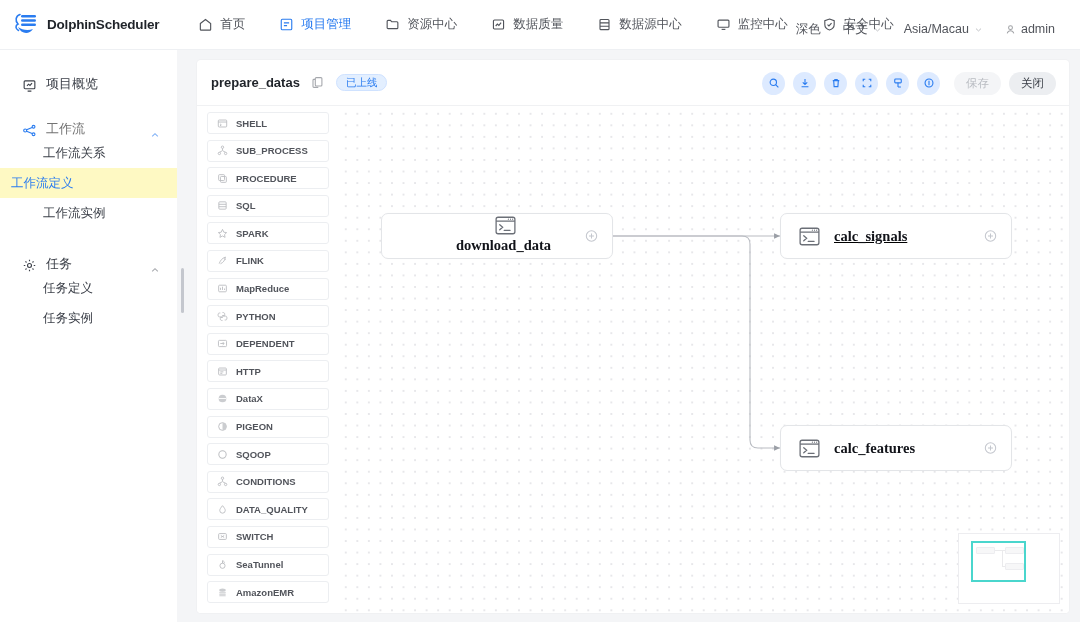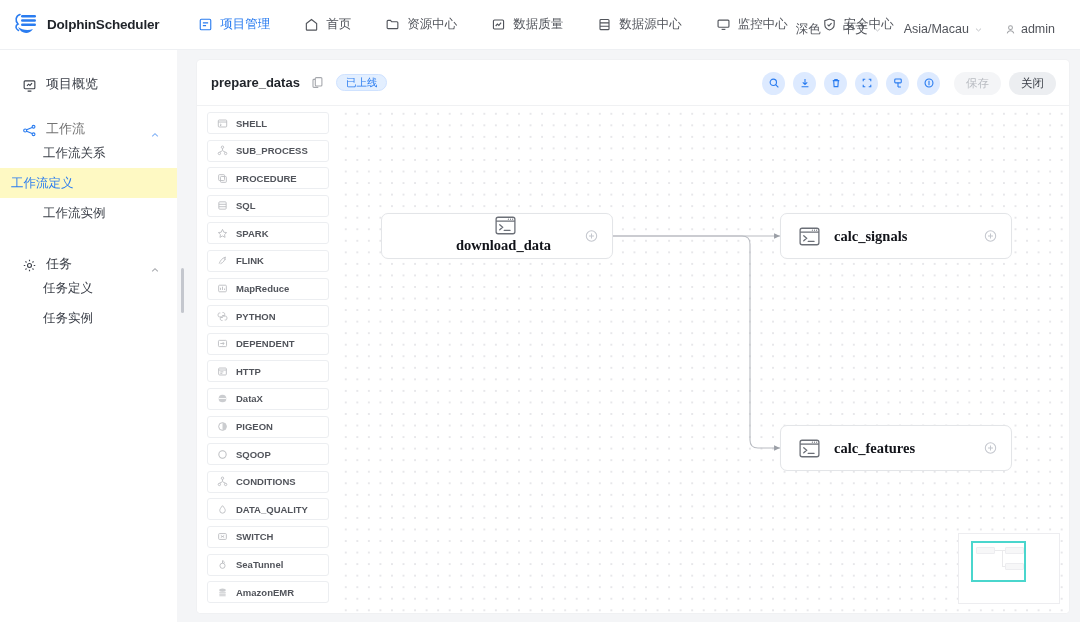--- a/index.html
+++ b/index.html
@@ -177,37 +177,37 @@
         <rect x="9" y="7.2" width="15" height="2.6" rx="1.3" fill="#2a7cf0"></rect>
         <rect x="9" y="11.4" width="15" height="2.6" rx="1.3" fill="#2a7cf0"></rect>
         <path d="M8 2.5 C3.5 4,3 9,6 12 C3 13.5,3.5 17,6.5 18.5" stroke="#2a7cf0" stroke-width="1.6" fill="none" stroke-linecap="round"></path>
         <path d="M6 15 C9 22,17 23,21 17 C16 19,10 18,6 15 Z" fill="#2a7cf0"></path>
       </svg>
     </span>
     <span class="brand-name">DolphinScheduler</span>
   </div>
 
   <div class="navitems">
+    <div class="navitem">
+      <span class="navicon">
+        <svg viewBox="0 0 16 16" fill="none" stroke="#51545b" stroke-width="1.2">
+            <path d="M2.5 7L8 2.6L13.5 7v6.2a.8.8 0 0 1-.8.8H3.3a.8.8 0 0 1-.8-.8z"></path>
+          </svg>
+      </span>
+      <span>首页</span>
+    </div>
+
     <div class="navitem active">
       <span class="navicon">
         <svg viewBox="0 0 16 16" fill="none" stroke="#2a7cf0" stroke-width="1.2">
             <rect x="2.4" y="2.4" width="11.2" height="11.2" rx="1.2"></rect>
             <path d="M5.2 6.2h5.6M5.2 9.2h3.4"></path>
           </svg>
       </span>
       <span>项目管理</span>
-    </div>
-
-    <div class="navitem">
-      <span class="navicon">
-        <svg viewBox="0 0 16 16" fill="none" stroke="#51545b" stroke-width="1.2">
-            <path d="M2.5 7L8 2.6L13.5 7v6.2a.8.8 0 0 1-.8.8H3.3a.8.8 0 0 1-.8-.8z"></path>
-          </svg>
-      </span>
-      <span>首页</span>
     </div>
 
     <div class="navitem">
       <span class="navicon">
         <svg viewBox="0 0 16 16" fill="none" stroke="#51545b" stroke-width="1.2">
             <path d="M2.3 4.6a1 1 0 0 1 1-1h2.6l1.2 1.5h5.6a1 1 0 0 1 1 1v5.3a1 1 0 0 1-1 1H3.3a1 1 0 0 1-1-1z"></path>
           </svg>
       </span>
       <span>资源中心</span>
     </div>
@@ -616,21 +616,21 @@
         </span>
         <span class="nlabel">download_data</span>
         <span class="nport">
           <svg viewBox="0 0 14 14" fill="none" stroke="#c4c7ce" stroke-width="1.1">
               <circle cx="7" cy="7" r="5.6"></circle>
               <path d="M7 4.3v5.4M4.3 7h5.4"></path>
             </svg>
         </span>
       </div>
 
-      <div class="node" style="left:443px; top:107px; width:232px;">
+      <div class="node" style="left:443px; top:107px; width:232px;text-decoration:underline;">
         <span class="nico">
           <svg viewBox="0 0 24 24" fill="none" stroke="#6b6f77" stroke-width="1.35">
             <rect x="2.2" y="3.4" width="19.6" height="17.2" rx="2.1"></rect>
             <path d="M2.2 7.4h19.6"></path>
             <circle cx="15" cy="5.4" r=".6" fill="#6b6f77" stroke="none"></circle>
             <circle cx="17.2" cy="5.4" r=".6" fill="#6b6f77" stroke="none"></circle>
             <circle cx="19.4" cy="5.4" r=".6" fill="#6b6f77" stroke="none"></circle>
             <path d="M6 11.2l3 2.6-3 2.6M10.6 17h6.2" stroke-linecap="round"></path>
           </svg>
         </span>

